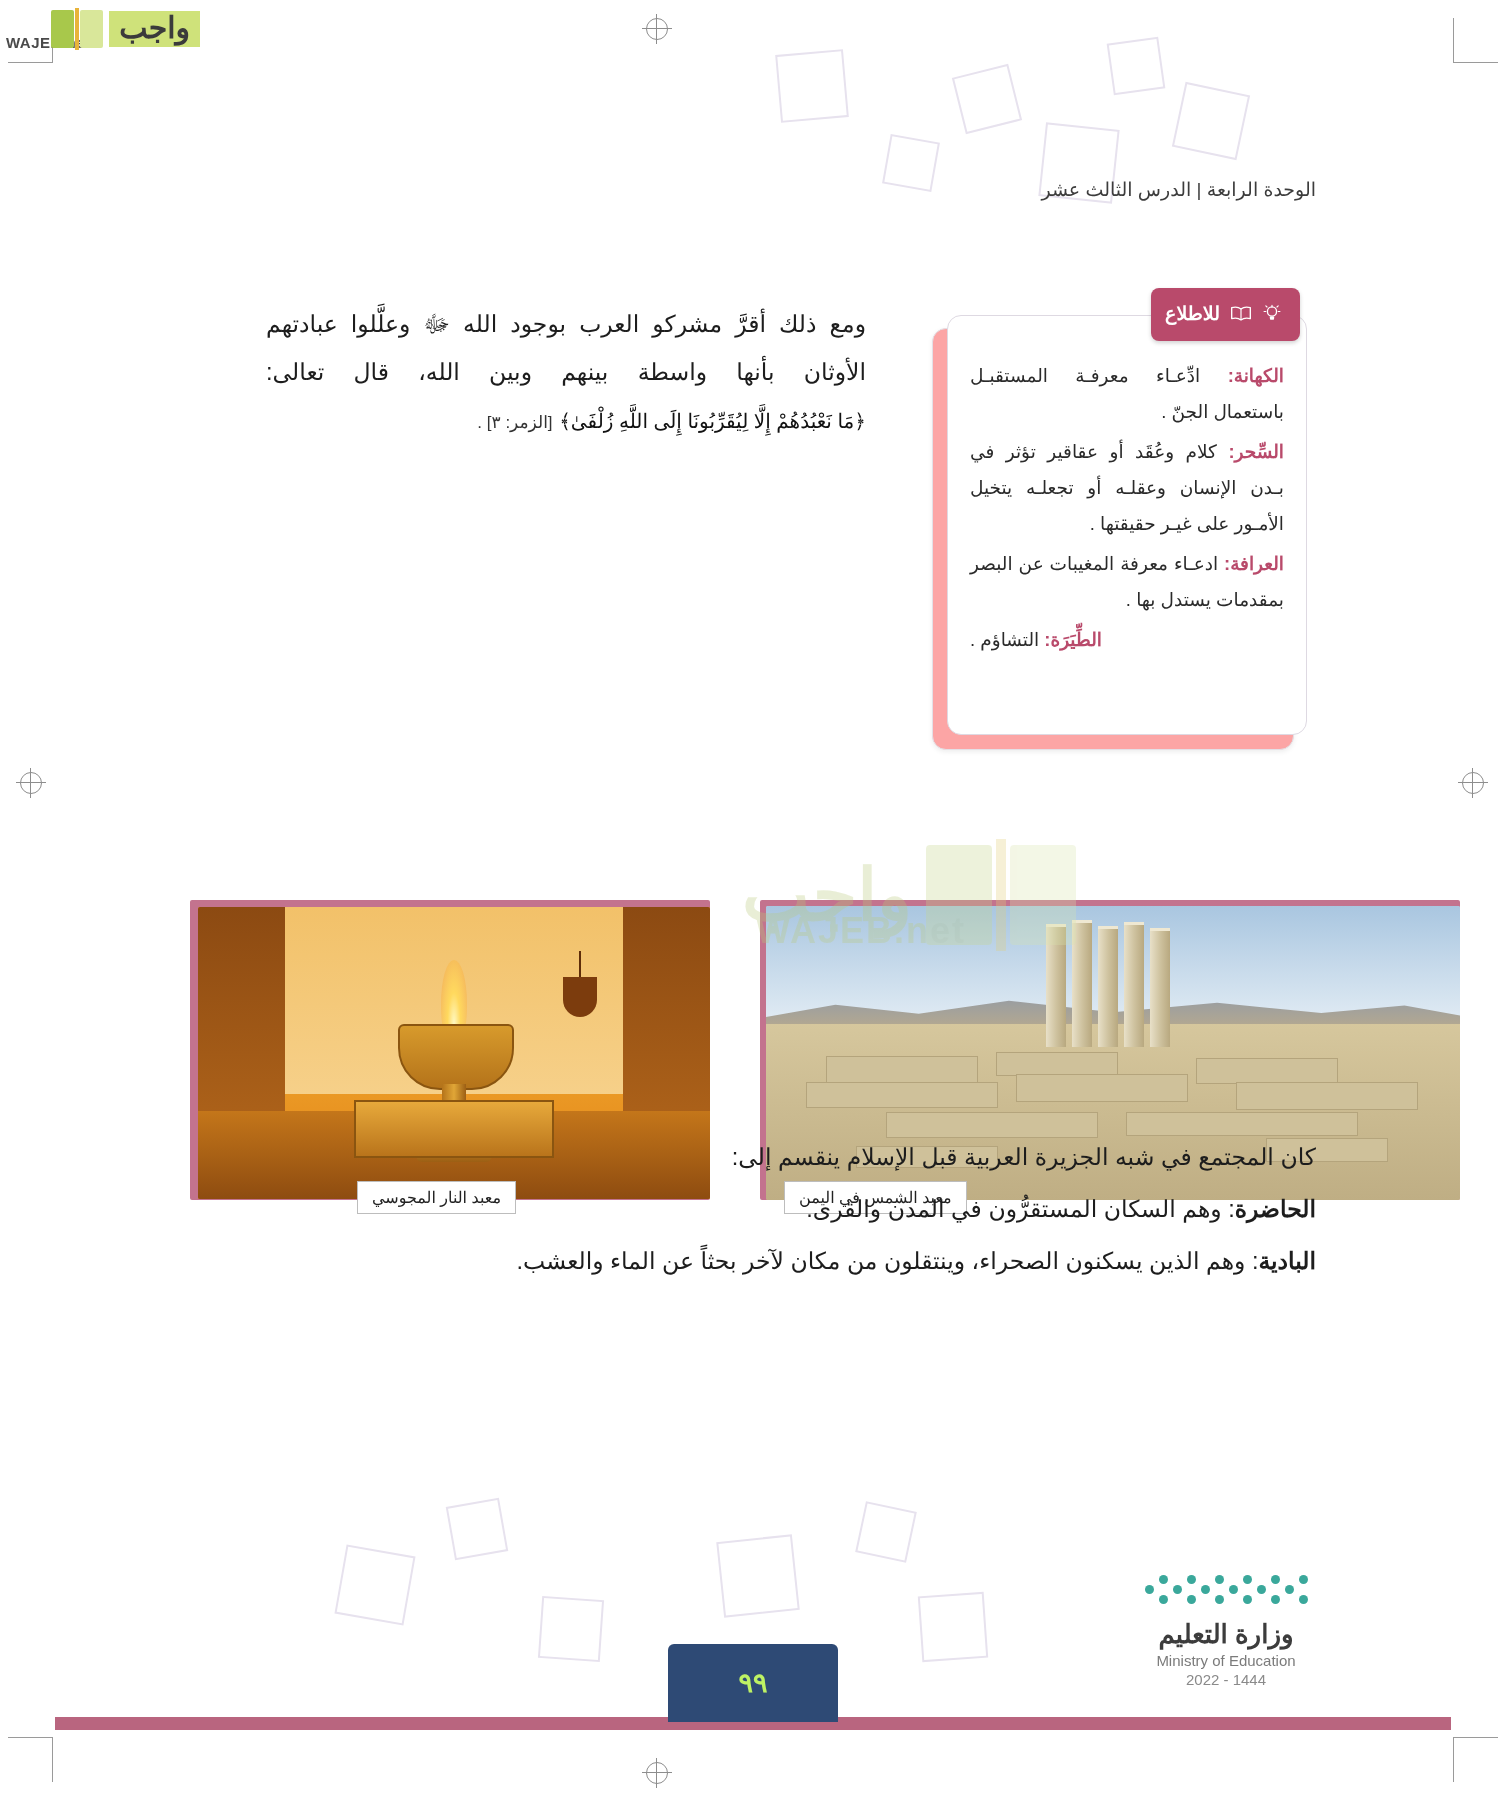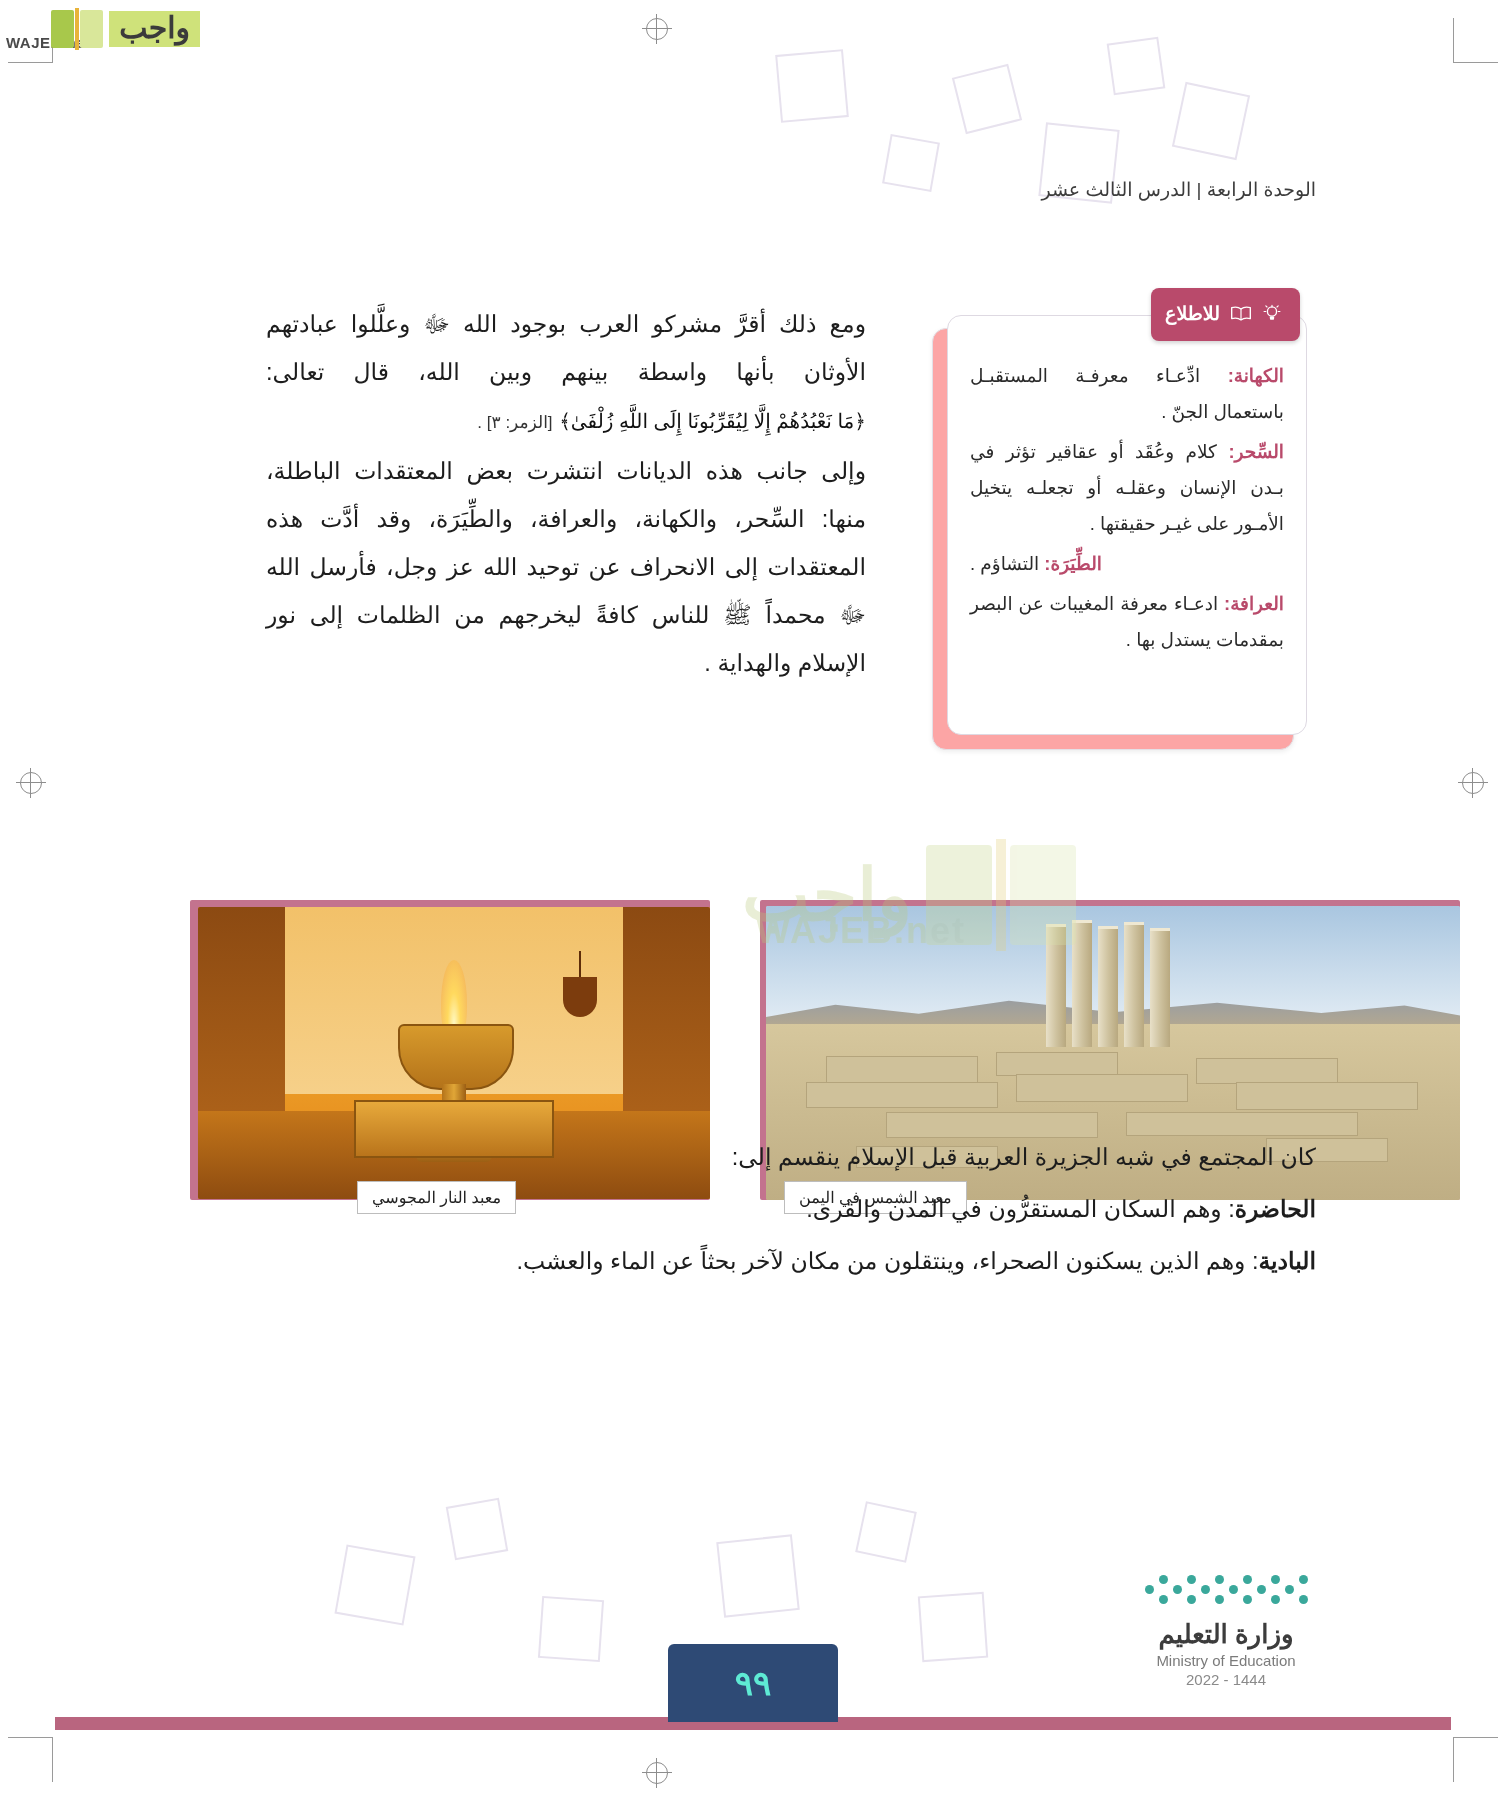--- a/index.html
+++ b/index.html
@@ -380,22 +380,22 @@
     width: 170px;
     height: 78px;
     background: #2e4a75;
     border-radius: 6px 6px 0 0;
     display: flex;
     align-items: center;
     justify-content: center;
     z-index: 12;
   }
   .page-num-wrap .num {
-    color: #5eead4;
-    font-size: 34px;
+    color: #bef264;
+    font-size: 27px;
     font-weight: bold;
     letter-spacing: 2px;
   }
   .footer-bar {
     position: absolute;
     bottom: 70px;
     left: 55px;
     right: 55px;
     height: 13px;
     background: #b9657f;
@@ -451,21 +451,20 @@
 </div>
 
 <div class="running-head">الوحدة الرابعة | الدرس الثالث عشر</div>
 
 <div class="main-col">
   <p>
     <span>ومع ذلك أقرَّ مشركو العرب بوجود الله ﷻ وعلَّلوا عبادتهم الأوثان بأنها واسطة بينهم وبين الله، قال تعالى:</span>
     <span class="ayah">﴿مَا نَعْبُدُهُمْ إِلَّا لِيُقَرِّبُونَا إِلَى اللَّهِ زُلْفَىٰ﴾</span>
     <span class="ayah-ref">[الزمر: ٣] .</span>
   </p>
-  <p>وإلى جانب هذه الديانات انتشرت بعض المعتقدات الباطلة، منها: السِّحر، والكهانة، والعرافة، والطِّيَرَة، وقد أدَّت هذه المعتقدات إلى الانحراف عن توحيد الله عز وجل، فأرسل الله ﷻ محمداً ﷺ للناس كافةً ليخرجهم من الظلمات إلى نور الإسلام والهداية .</p>
 </div>
 
 <div class="info-box">
   <div class="info-box-inner">
     <div class="info-tab">
       <span class="tab-icons">
         <svg width="20" height="20" viewBox="0 0 24 24" aria-hidden="true">
           <circle cx="12" cy="9" r="5.5" fill="none" stroke="#ffffff" stroke-width="1.6"></circle>
           <rect x="9.5" y="15" width="5" height="4" rx="1" fill="#ffffff"></rect>
           <path d="M12 1.5v2M4.5 9h-2M21.5 9h-2M6 3.6L4.6 2.2M18 3.6l1.4-1.4" stroke="#ffffff" stroke-width="1.4" stroke-linecap="round"></path>
@@ -481,27 +480,27 @@
     </div>
 
     <p>
       <span class="term">الكهانة:</span>
       <span>ادِّعـاء معرفـة المستقبـل باستعمال الجنّ .</span>
     </p>
     <p>
       <span class="term">السِّحر:</span>
       <span>كلام وعُقَد أو عقاقير تؤثر في بـدن الإنسان وعقلـه أو تجعلـه يتخيل الأمـور على غيـر حقيقتها .</span>
     </p>
+    <p>
+      <span class="term">العرافة:</span>
+      <span>ادعـاء معرفة المغيبات عن البصر بمقدمات يستدل بها .</span>
+    </p>
     <p style="text-align:left;">
       <span class="term">الطِّيَرَة:</span>
       <span>التشاؤم .</span>
-    </p>
-    <p>
-      <span class="term">العرافة:</span>
-      <span>ادعـاء معرفة المغيبات عن البصر بمقدمات يستدل بها .</span>
     </p>
   </div>
 </div>
 
 <div class="fig" style="top:900px;left:190px;width:520px;height:300px;">
   <div class="frame-shadow" style="left:0;top:0;width:520px;height:300px;"></div>
   <div class="photo" style="left:8px;top:7px;width:512px;height:292px;">
     <div class="firetemple">
       <div class="ft-wall-l"></div>
       <div class="ft-wall-r"></div>

